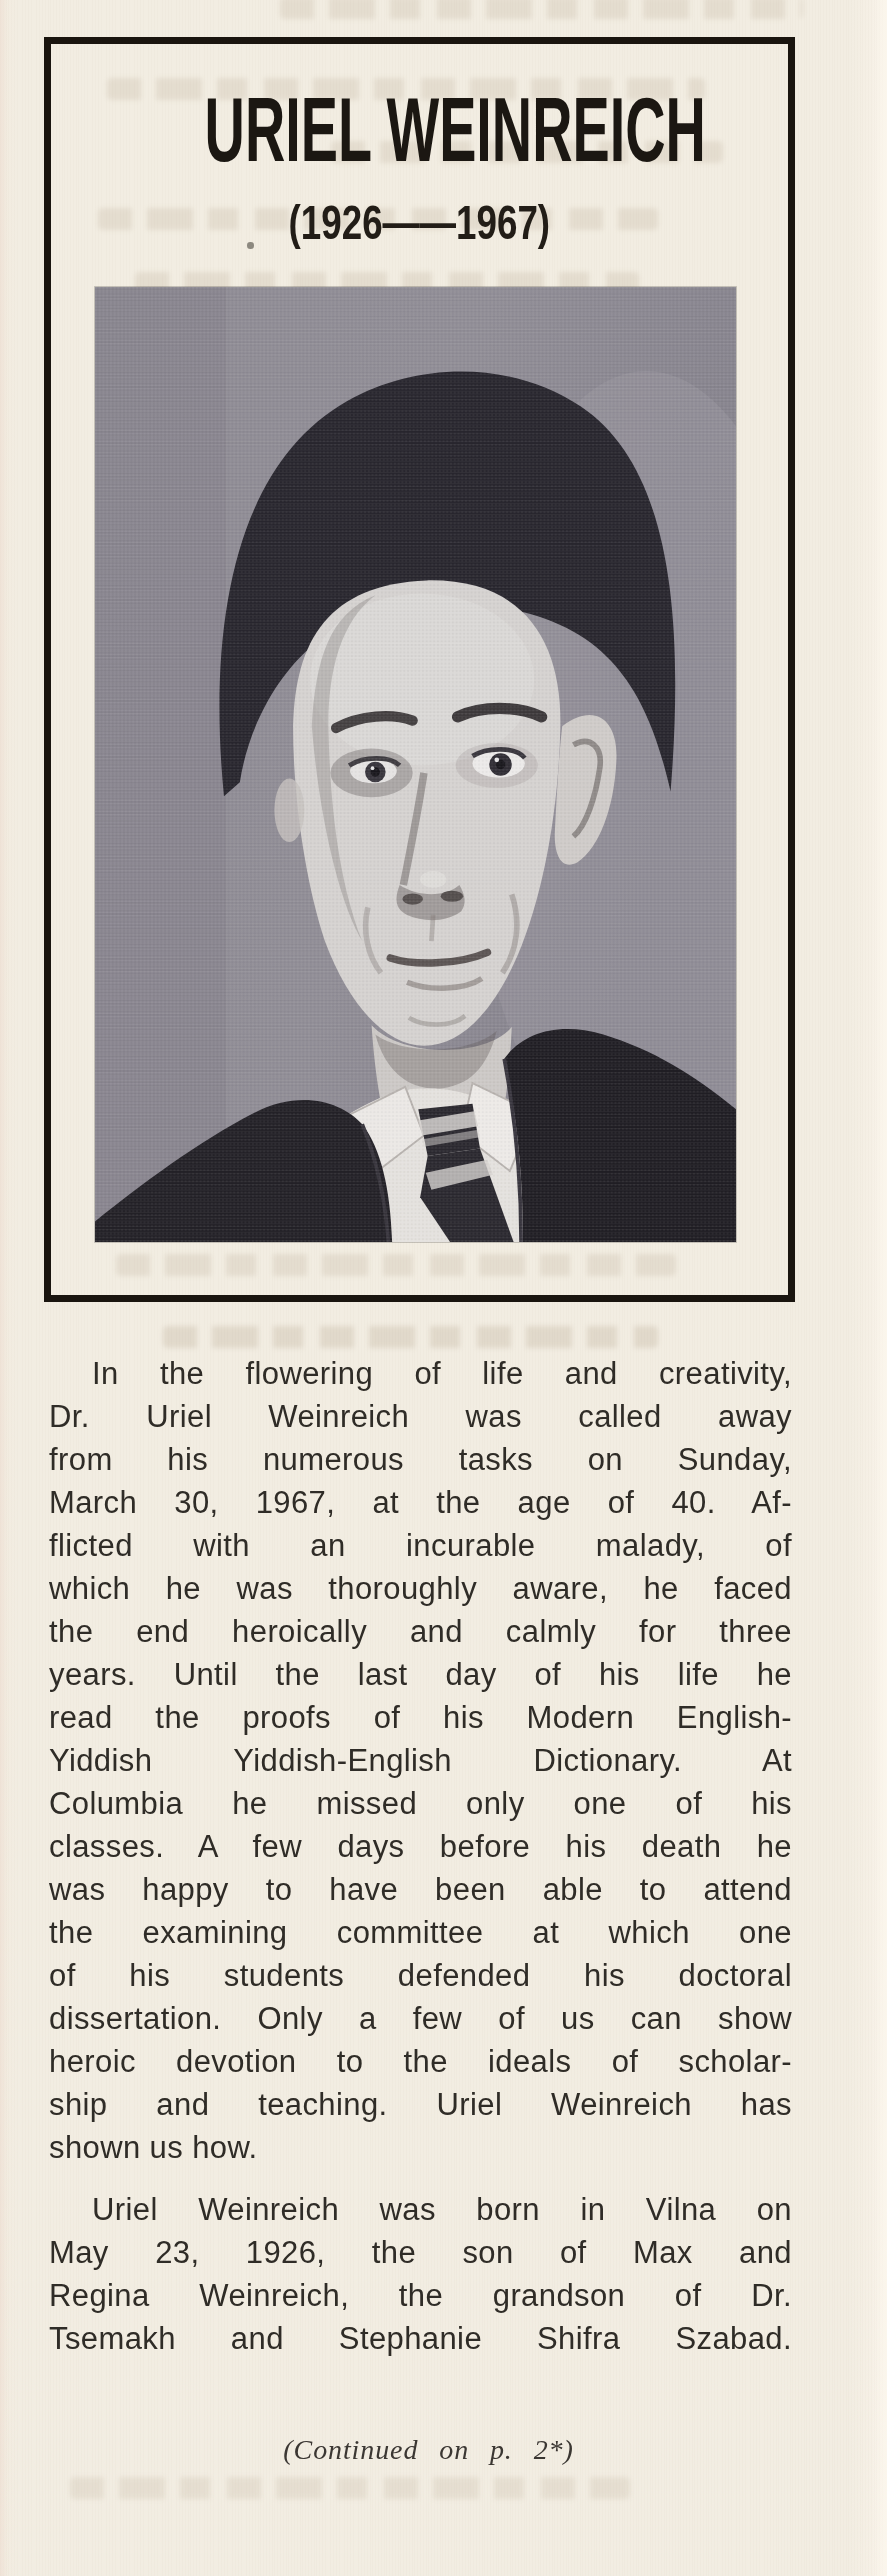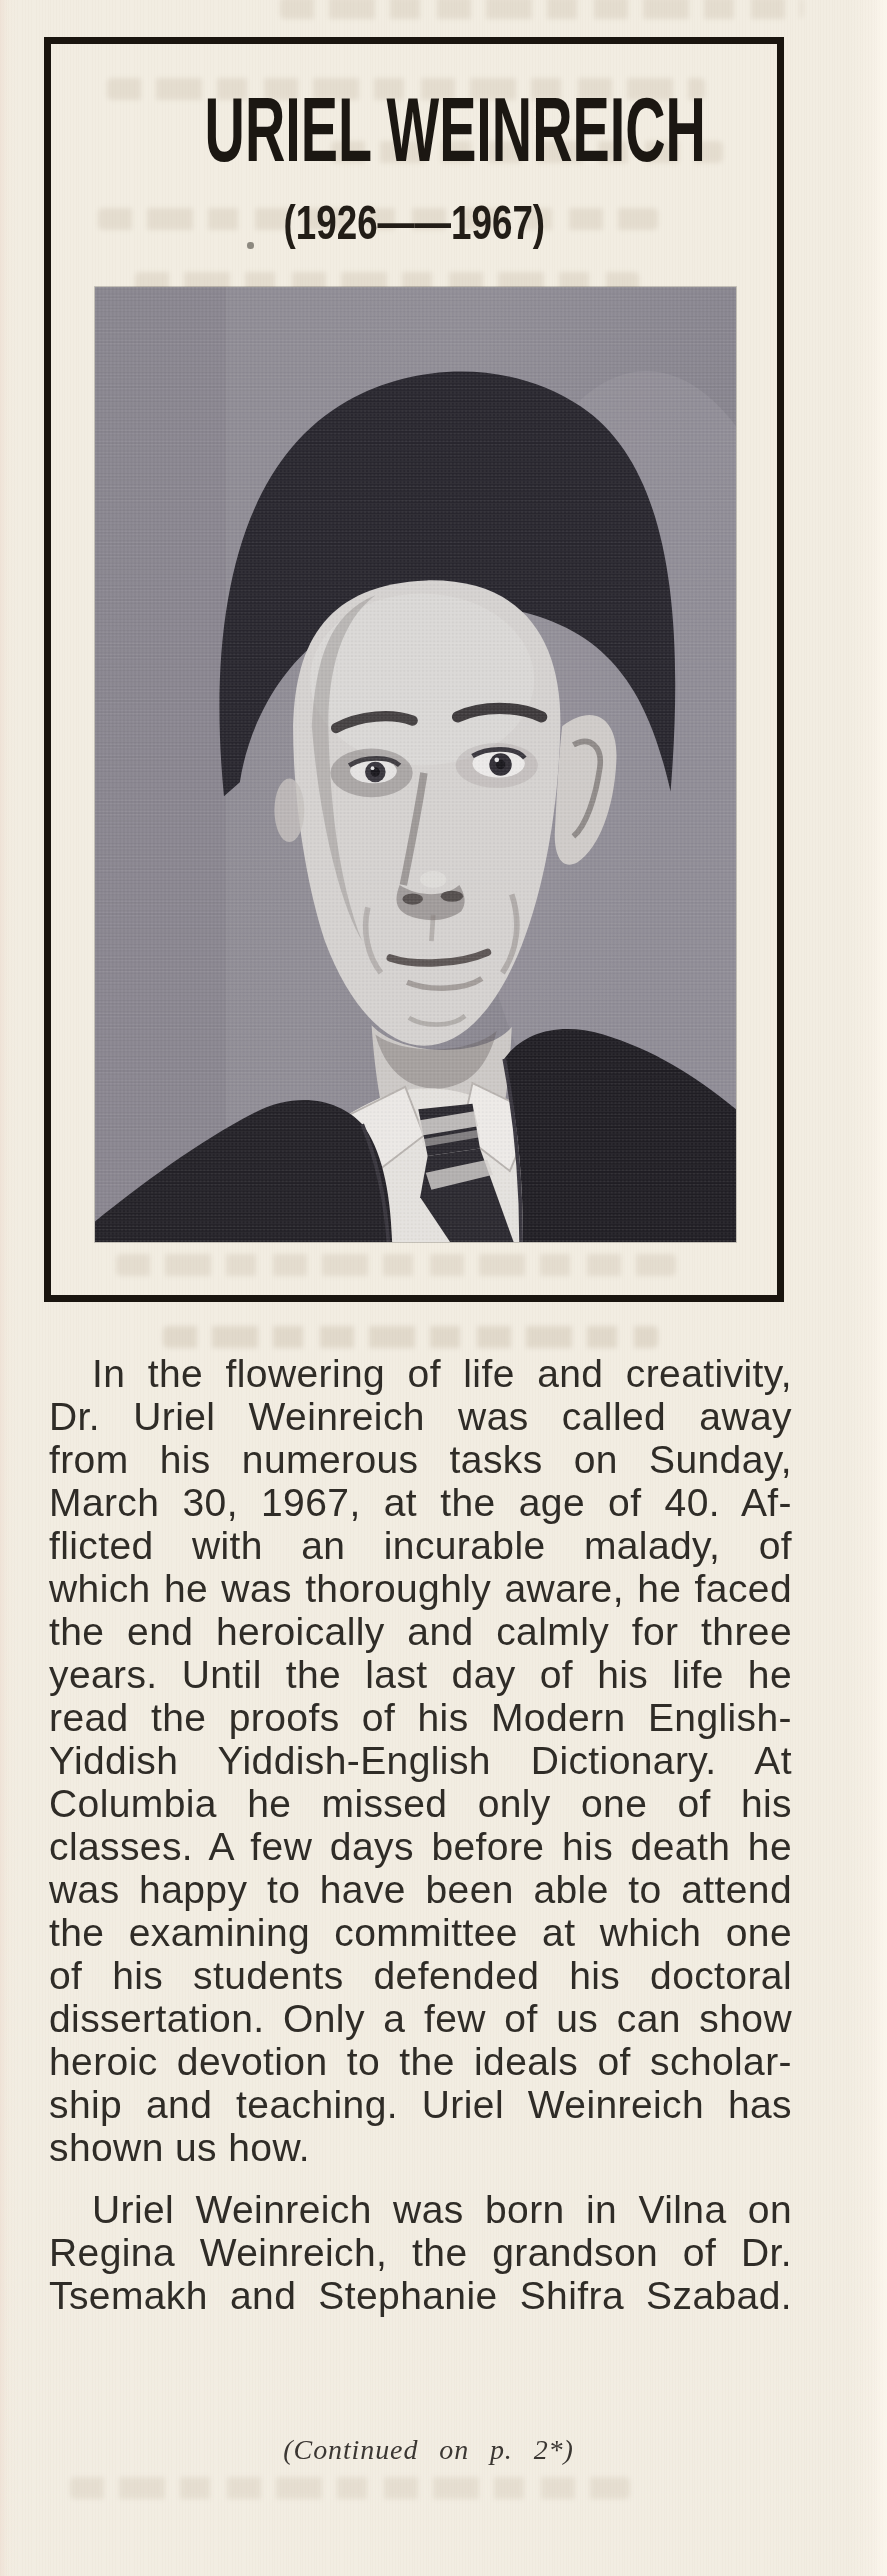--- a/index.html
+++ b/index.html
@@ -27,20 +27,21 @@
       currentColor 49px 95px, rgba(0,0,0,0) 95px 110px,
       currentColor 110px 140px, rgba(0,0,0,0) 140px 157px);
     filter:blur(2.8px);opacity:0.16;pointer-events:none;z-index:0;
   }
 
   .memorial-box{
     position:absolute;left:44px;top:37px;
     width:726px;height:1251px;
     border:7.5px solid #1a150f;
     background:transparent;
+    padding-left:11px;
   }
   .memorial-title{
     position:absolute;left:0;top:41px;width:100%;
     text-align:center;margin:0;z-index:2;
     font-weight:bold;font-size:90px;line-height:1;
     color:#1b1712;letter-spacing:0px;white-space:nowrap;
   }
   .memorial-title .squeeze{display:inline-block;transform:scaleX(0.62);}
   .memorial-dates{
     position:absolute;left:0;top:152px;width:100%;
@@ -53,21 +54,21 @@
     background:#3a362f;opacity:.55;z-index:2;}
 
   .portrait{
     position:absolute;left:44px;top:243px;width:641px;height:955px;z-index:1;
     box-shadow:0 0 0 0.9px rgba(40,38,40,0.25);
   }
   .portrait svg{display:block;width:100%;height:100%;}
 
   .obituary{
     position:absolute;left:49px;top:1352px;width:743px;z-index:1;
-    font-size:39px;line-height:43px;letter-spacing:0.4px;
+    font-size:31px;line-height:43px;letter-spacing:0.4px;
     color:#2f2c27;
   }
   .bline{text-align:justify;text-align-last:justify;}
   .bline.first{padding-left:43px;}
   .bline.endline{text-align-last:left;}
   .para2{margin-top:19px;}
 
   .continued{
     position:absolute;left:57px;top:2434px;width:743px;z-index:1;
     text-align:center;
@@ -224,20 +225,21 @@
       <div class="bline">was happy to have been able to attend</div>
       <div class="bline">the examining committee at which one</div>
       <div class="bline">of his students defended his doctoral</div>
       <div class="bline">dissertation. Only a few of us can show</div>
       <div class="bline">heroic devotion to the ideals of scholar-</div>
       <div class="bline">ship and teaching. Uriel Weinreich has</div>
       <div class="bline endline">shown us how.</div>
     </div>
     <div class="para2">
       <div class="bline first">Uriel Weinreich was born in Vilna on</div>
+      <div class="bline">May 23, 1926, the son of Max and</div>
       <div class="bline">Regina Weinreich, the grandson of Dr.</div>
       <div class="bline">Tsemakh and Stephanie Shifra Szabad.</div>
     </div>
   </div>
 
   <div class="continued">(Continued on p. 2*)</div>
 
 </div>
 
 

